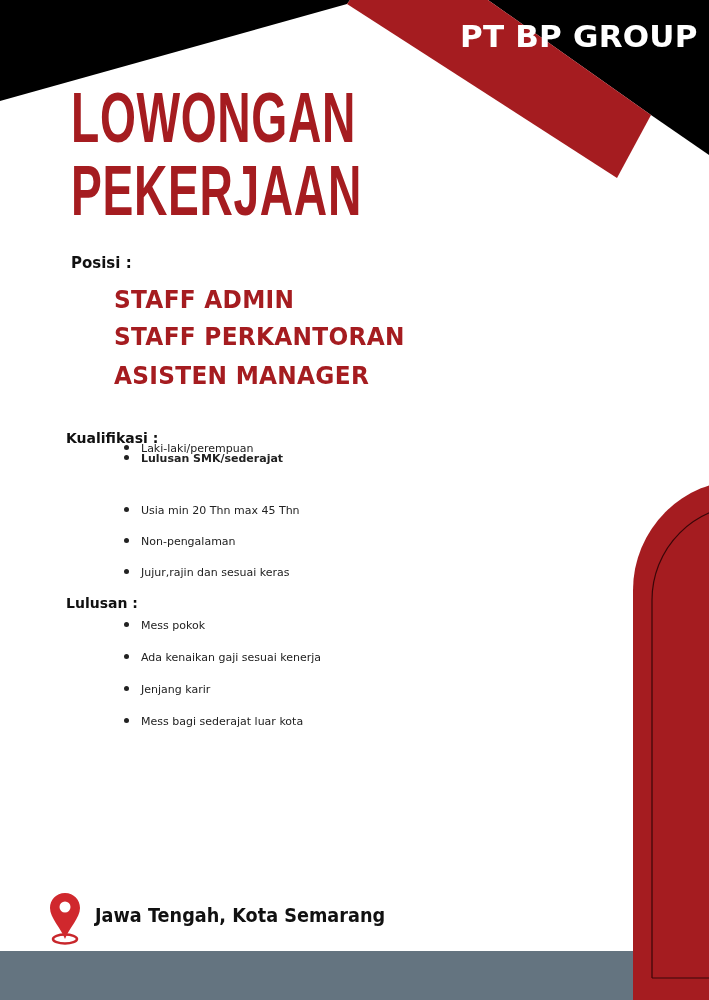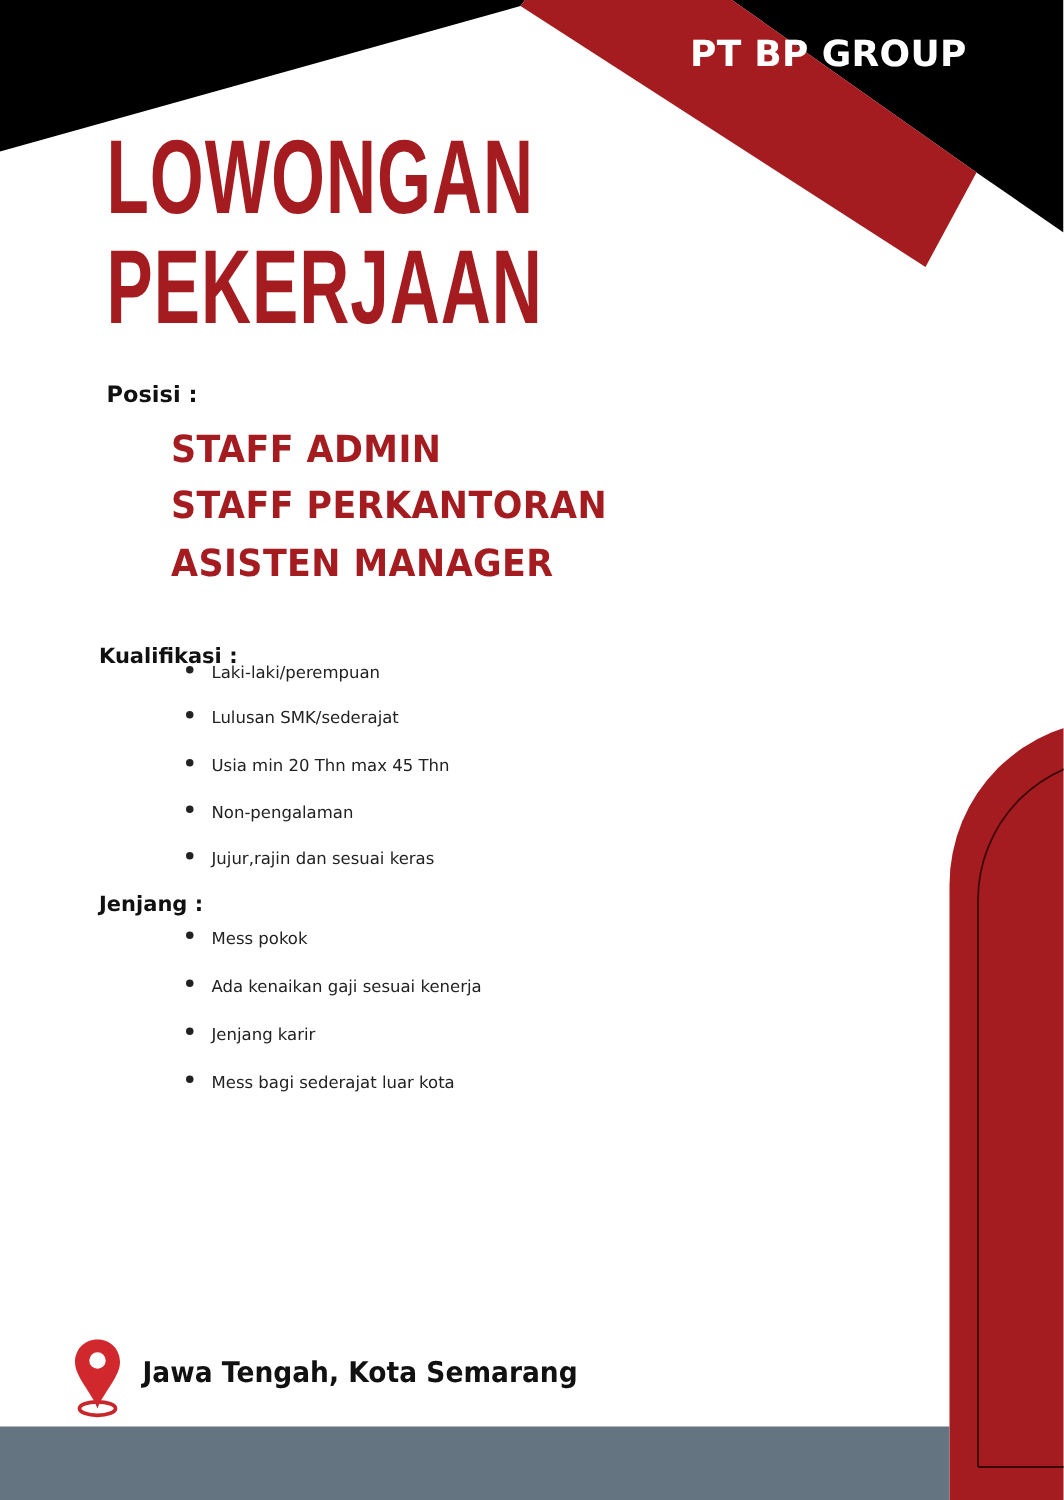--- a/index.html
+++ b/index.html
@@ -1,19 +1,19 @@
 <!DOCTYPE html>
 <html><head>
 <meta charset="utf-8">
 <style>
   html,body{margin:0;padding:0;}
   body{width:709px;height:1000px;position:relative;overflow:hidden;background:#ffffff;font-family:"Liberation Sans",sans-serif;}
   .shapes{position:absolute;left:0;top:0;width:709px;height:1000px;}
   .abs{position:absolute;white-space:nowrap;}
-  .company{left:460px;top:18px;width:230px;text-align:left;color:#ffffff;font-family:"DejaVu Sans",sans-serif;font-weight:bold;font-size:24px;line-height:37px;letter-spacing:0.2px;}
+  .company{left:460px;top:18px;width:230px;text-align:right;color:#ffffff;font-family:"DejaVu Sans",sans-serif;font-weight:bold;font-size:31px;line-height:37px;letter-spacing:0.2px;}
   .title{left:71px;color:#a51c20;font-family:"Liberation Sans",sans-serif;font-weight:bold;font-size:70px;line-height:70px;transform-origin:0 0;transform:scaleX(0.66);letter-spacing:1px;}
   .posisi-label{left:71px;top:254px;font-family:"DejaVu Sans",sans-serif;font-weight:bold;font-size:15px;color:#111;}
   .pos{left:114px;font-family:"DejaVu Sans",sans-serif;font-weight:bold;font-size:25px;color:#a51c20;transform-origin:0 0;transform:scaleX(0.93);letter-spacing:0.3px;}
   .sec-label{left:66px;font-family:"DejaVu Sans",sans-serif;font-weight:bold;font-size:14px;color:#111;}
   .item{left:124px;font-family:"DejaVu Sans",sans-serif;font-size:11px;color:#222;}
   .bullet{display:inline-block;width:5px;height:5px;border-radius:50%;background:#222;margin-right:12px;vertical-align:middle;position:relative;top:-2px;}
   .loc{left:95px;top:904px;font-family:"DejaVu Sans",sans-serif;font-weight:bold;font-size:19px;color:#111;transform-origin:0 0;transform:scaleX(0.93);}
   .footer{position:absolute;left:0;top:951px;width:633px;height:49px;background:#647480;}
 </style>
 </head>
@@ -39,26 +39,26 @@
 <div class="abs title" style="top:156px;">PEKERJAAN</div>
 
 <div class="abs posisi-label">Posisi :</div>
 <div class="abs pos" style="top:285px;">STAFF ADMIN</div>
 <div class="abs pos" style="top:322px;">STAFF PERKANTORAN</div>
 <div class="abs pos" style="top:361px;">ASISTEN MANAGER</div>
 
 <div class="abs sec-label" style="top:403px;margin-top:27px;">Kualifikasi :</div>
 
 <div class="abs item" style="top:442px;"><span class="bullet"></span><span>Laki-laki/perempuan</span></div>
-<div class="abs item" style="top:472px;"><span class="bullet"></span><span>Lulusan SMK/sederajat</span></div>
+<div class="abs item" style="top:452px;font-weight:bold;"><span class="bullet"></span><span>Lulusan SMK/sederajat</span></div>
 <div class="abs item" style="top:504px;"><span class="bullet"></span><span>Usia min 20 Thn max 45 Thn</span></div>
 <div class="abs item" style="top:535px;"><span class="bullet"></span><span>Non-pengalaman</span></div>
 <div class="abs item" style="top:566px;"><span class="bullet"></span><span>Jujur,rajin dan sesuai keras</span></div>
 
-<div class="abs sec-label" style="top:595px;">Jenjang :</div>
+<div class="abs sec-label" style="top:595px;">Lulusan :</div>
 
 <div class="abs item" style="top:619px;"><span class="bullet"></span><span>Mess pokok</span></div>
 <div class="abs item" style="top:651px;"><span class="bullet"></span><span>Ada kenaikan gaji sesuai kenerja</span></div>
 <div class="abs item" style="top:683px;"><span class="bullet"></span><span>Jenjang karir</span></div>
 <div class="abs item" style="top:715px;"><span class="bullet"></span><span>Mess bagi sederajat luar kota</span></div>
 
 <svg class="abs" style="left:48px;top:892px;" width="34" height="54" viewBox="0 0 34 54">
   <ellipse cx="17" cy="47" rx="12" ry="4.5" fill="none" stroke="#c8262b" stroke-width="2.5"></ellipse>
   <path d="M17,1 C8,1 2,8 2,16 C2,26 13,36 17,47 C21,36 32,26 32,16 C32,8 26,1 17,1 Z" fill="#d0282d"></path>
   <circle cx="17" cy="15" r="5.5" fill="#ffffff"></circle>

